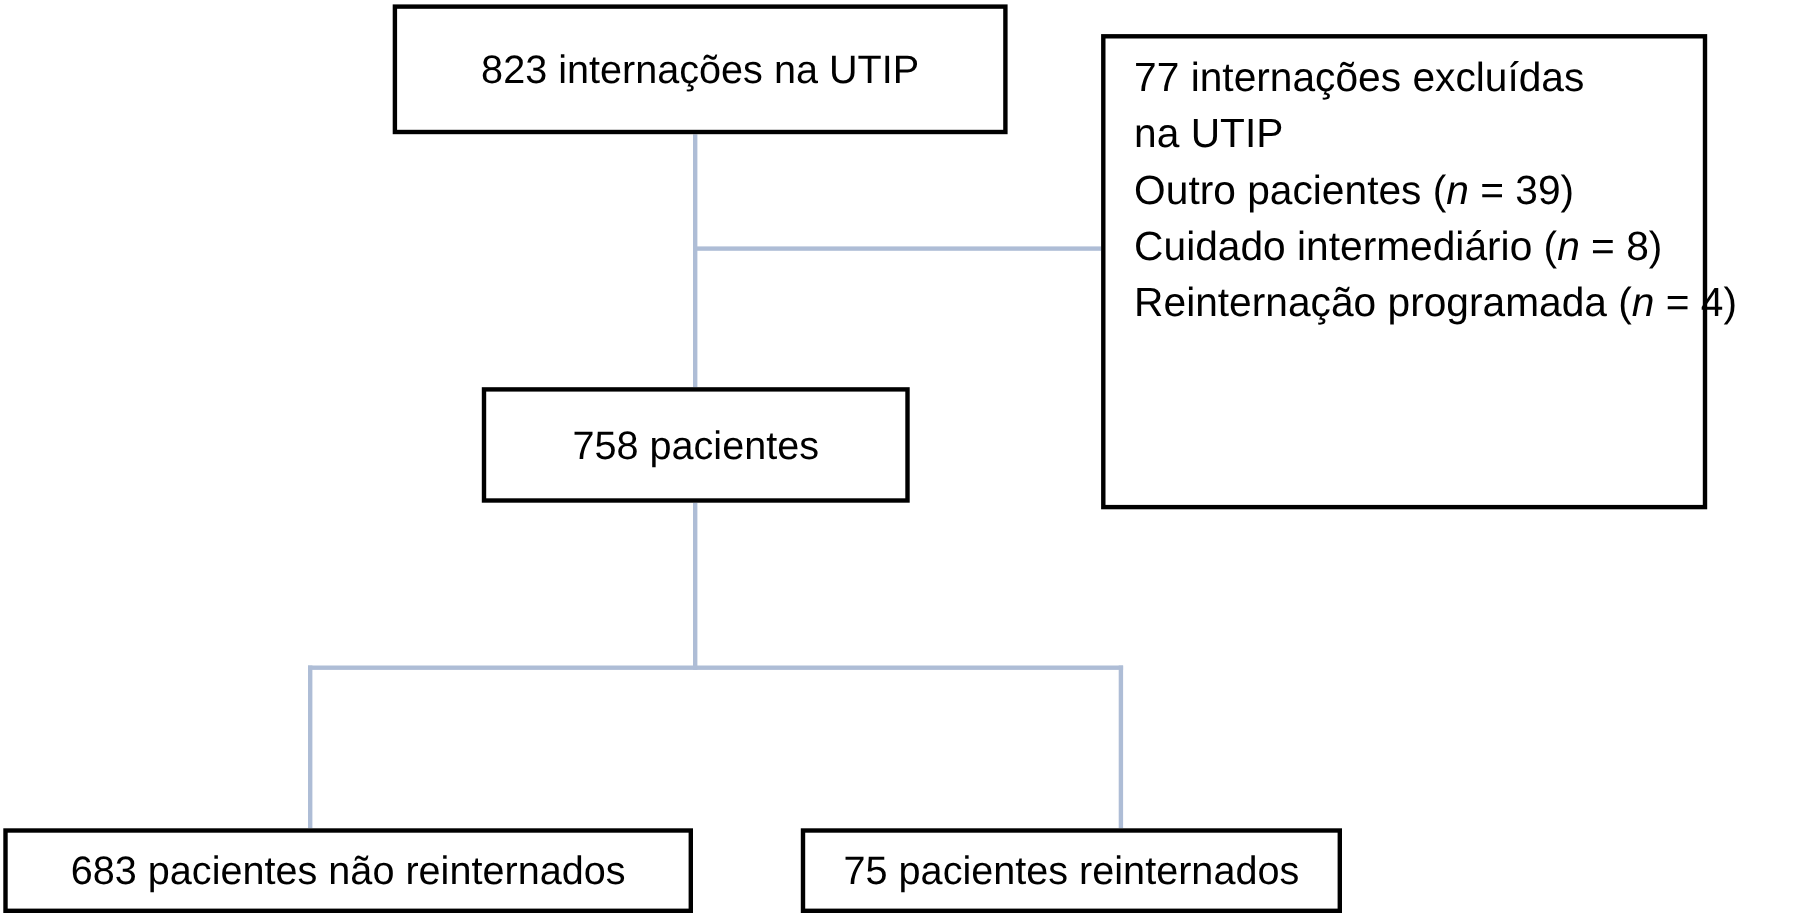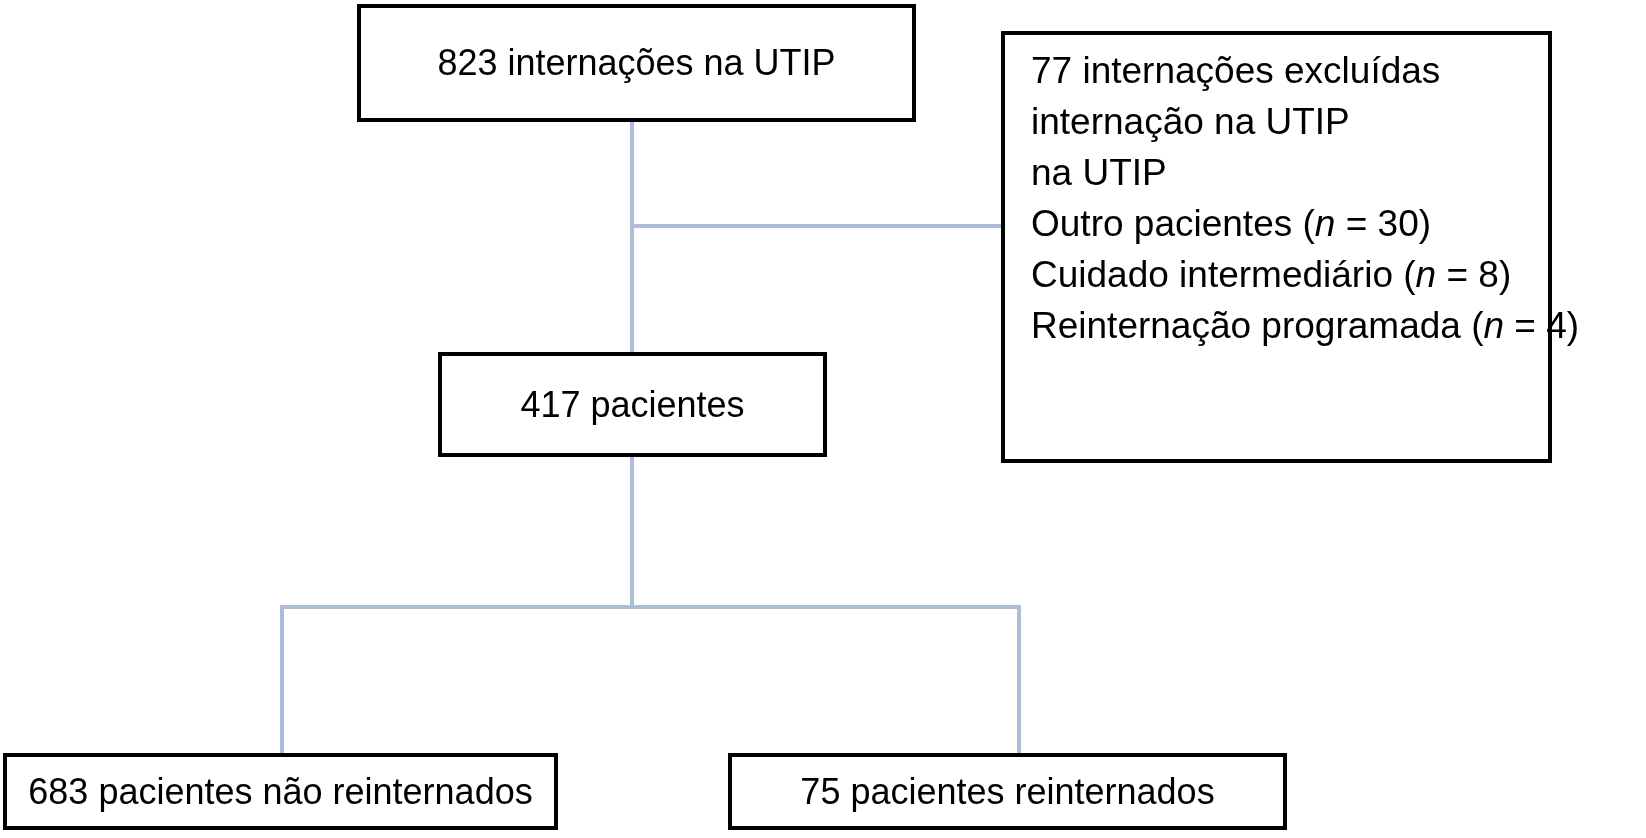--- a/index.html
+++ b/index.html
@@ -27,22 +27,22 @@
     align-items:flex-start;justify-content:flex-start;text-align:left;
     padding:10px 6px 0 26px;font-size:37px;line-height:51px;
   }
   .excl-line{white-space:nowrap;}
   .var{font-style:italic;}
   .connector{position:absolute;background:var(--connector);}
   
   #top-box        {left:357px;top:4px;  width:559px;height:118px;}
   #exclusion-box  {left:1001px;top:15px;width:551px;height:432px;margin-top:16px;}
   #cohort-box     {left:438px;top:352px;width:389px;height:105px;}
-  #notreadm-box   {left:3px;  top:753px;width:555px;height:77px;}
-  #readm-box      {left:728px;top:753px;width:559px;height:77px;}
+  #notreadm-box   {left:3px;  top:753px;width:627px;height:77px;}
+  #readm-box      {left:728px;top:753px;width:492px;height:77px;}
   
   #conn-top-cohort      {left:630px;top:122px;width:4px;height:230px;}
   #conn-branch-exclusion{left:632px;top:224px;width:369px;height:4px;}
   #conn-cohort-split    {left:630px;top:457px;width:4px;height:152px;}
   #conn-split-horizontal{left:280px;top:605px;width:741px;height:4px;}
   #conn-drop-left       {left:280px;top:605px;width:4px;height:148px;}
   #conn-drop-right      {left:1017px;top:605px;width:4px;height:148px;}
 </style>
 </head>
 <body>
@@ -55,29 +55,28 @@
   <div class="connector" id="conn-split-horizontal"></div>
   <div class="connector" id="conn-drop-left"></div>
   <div class="connector" id="conn-drop-right"></div>
 
   <div class="box" id="top-box">
     <div class="nowrap">823 internações na UTIP</div>
   </div>
 
   <div class="box excl" id="exclusion-box">
     <div class="excl-line"><span>77 internações excluídas</span></div>
-    <div class="excl-line"><span>internação na UTIP</span></div>
     <div class="excl-line"><span>na UTIP</span></div>
-    <div class="excl-line"><span>Outro pacientes (</span><span class="var">n</span><span> = 30)</span></div>
+    <div class="excl-line"><span>Outro pacientes (</span><span class="var">n</span><span> = 39)</span></div>
     <div class="excl-line"><span>Cuidado intermediário (</span><span class="var">n</span><span> = 8)</span></div>
     <div class="excl-line"><span>Reinternação programada (</span><span class="var">n</span><span> = 4)</span></div>
   </div>
 
   <div class="box" id="cohort-box">
-    <div class="nowrap">417 pacientes</div>
+    <div class="nowrap">758 pacientes</div>
   </div>
 
   <div class="box" id="notreadm-box">
     <div class="nowrap">683 pacientes não reinternados</div>
   </div>
 
   <div class="box" id="readm-box">
     <div class="nowrap">75 pacientes reinternados</div>
   </div>
 

